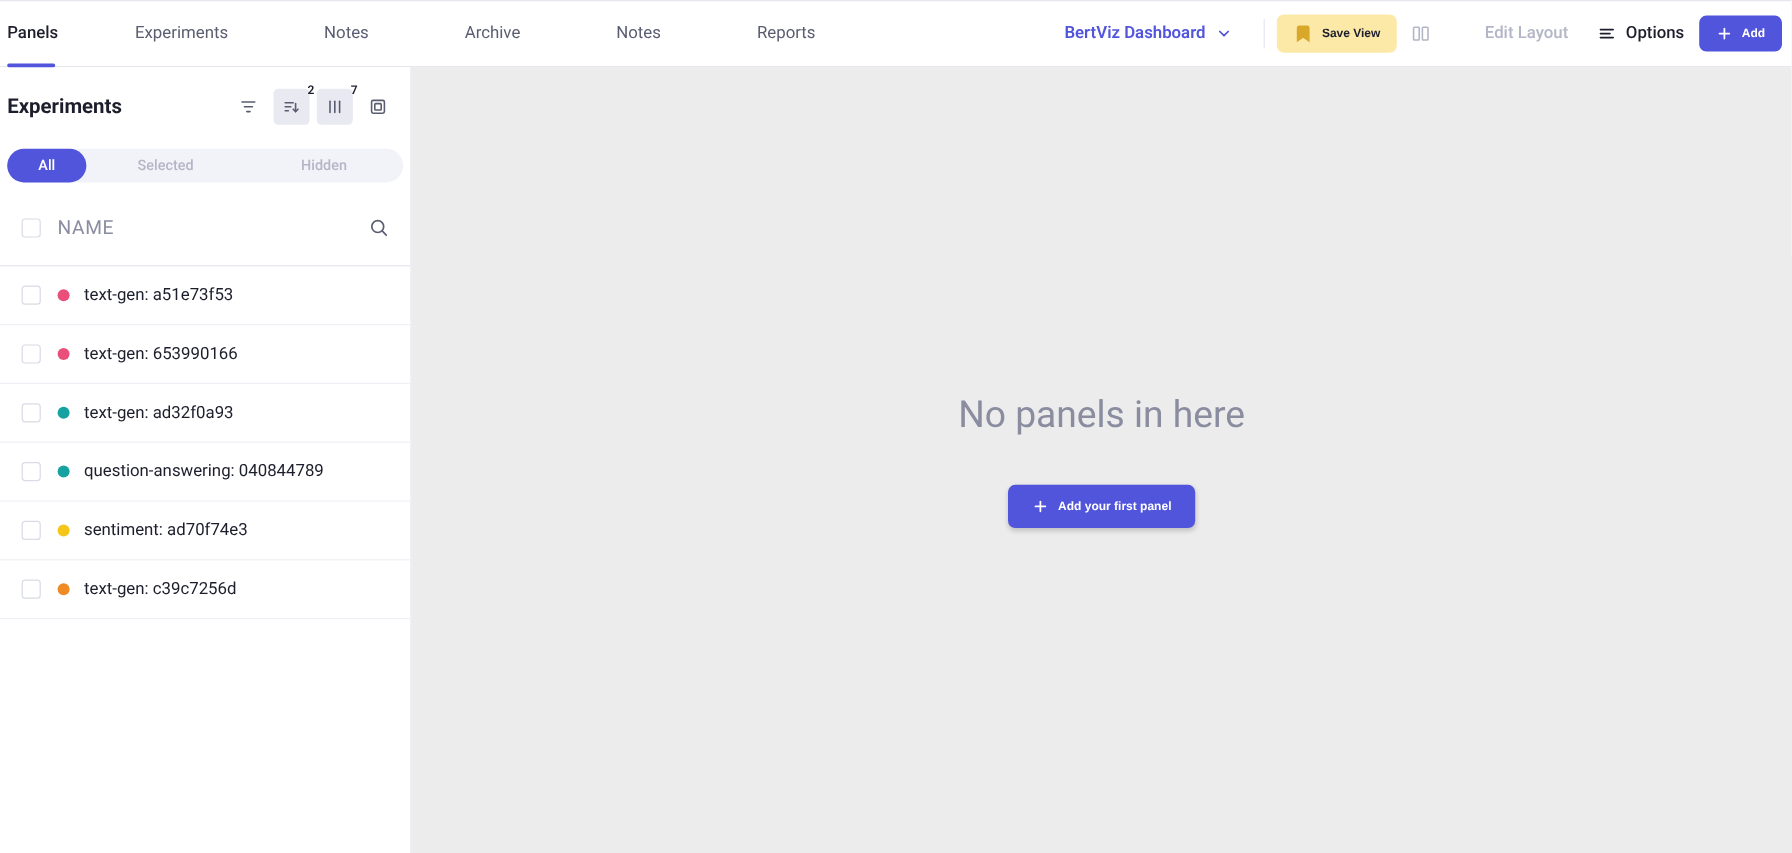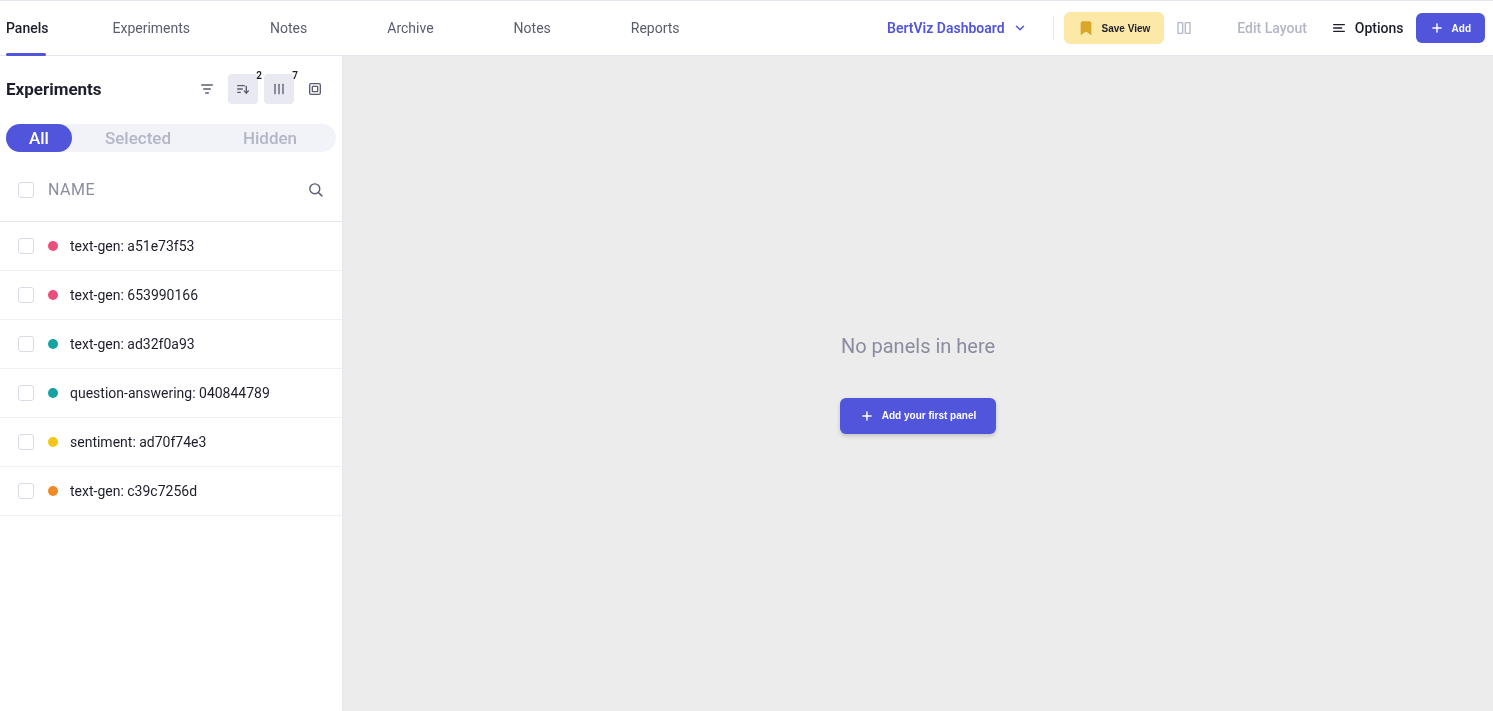--- a/index.html
+++ b/index.html
@@ -142,21 +142,21 @@
       border-radius:999px;
       display:flex;
       padding:0;
       height:28px;
     }
     .seg-item {
       flex:1;
       display:flex;
       align-items:center;
       justify-content:center;
-      font-size:17px;
+      font-size:12px;
       color:#b3b6c6;
       font-weight:500;
       border-radius:999px;
       cursor:pointer;
     }
     .seg-item.active {
       background:#5155db;
       color:#fff;
       flex:0 0 66px;
     }
@@ -194,21 +194,21 @@
     .main {
       flex:1;
       background:#ececec;
       display:flex;
       flex-direction:column;
       align-items:center;
       justify-content:center;
       gap:40px;
     }
     .empty-text {
-      font-size:20px;
+      font-size:31px;
       color:#8a8da0;
       font-weight:400;
     }
     .btn-panel {
       background:#5155db;
       color:#fff;
       box-shadow: 0 2px 4px rgba(0,0,0,.18);
       padding:11px 20px;
       font-weight:700;
     }

